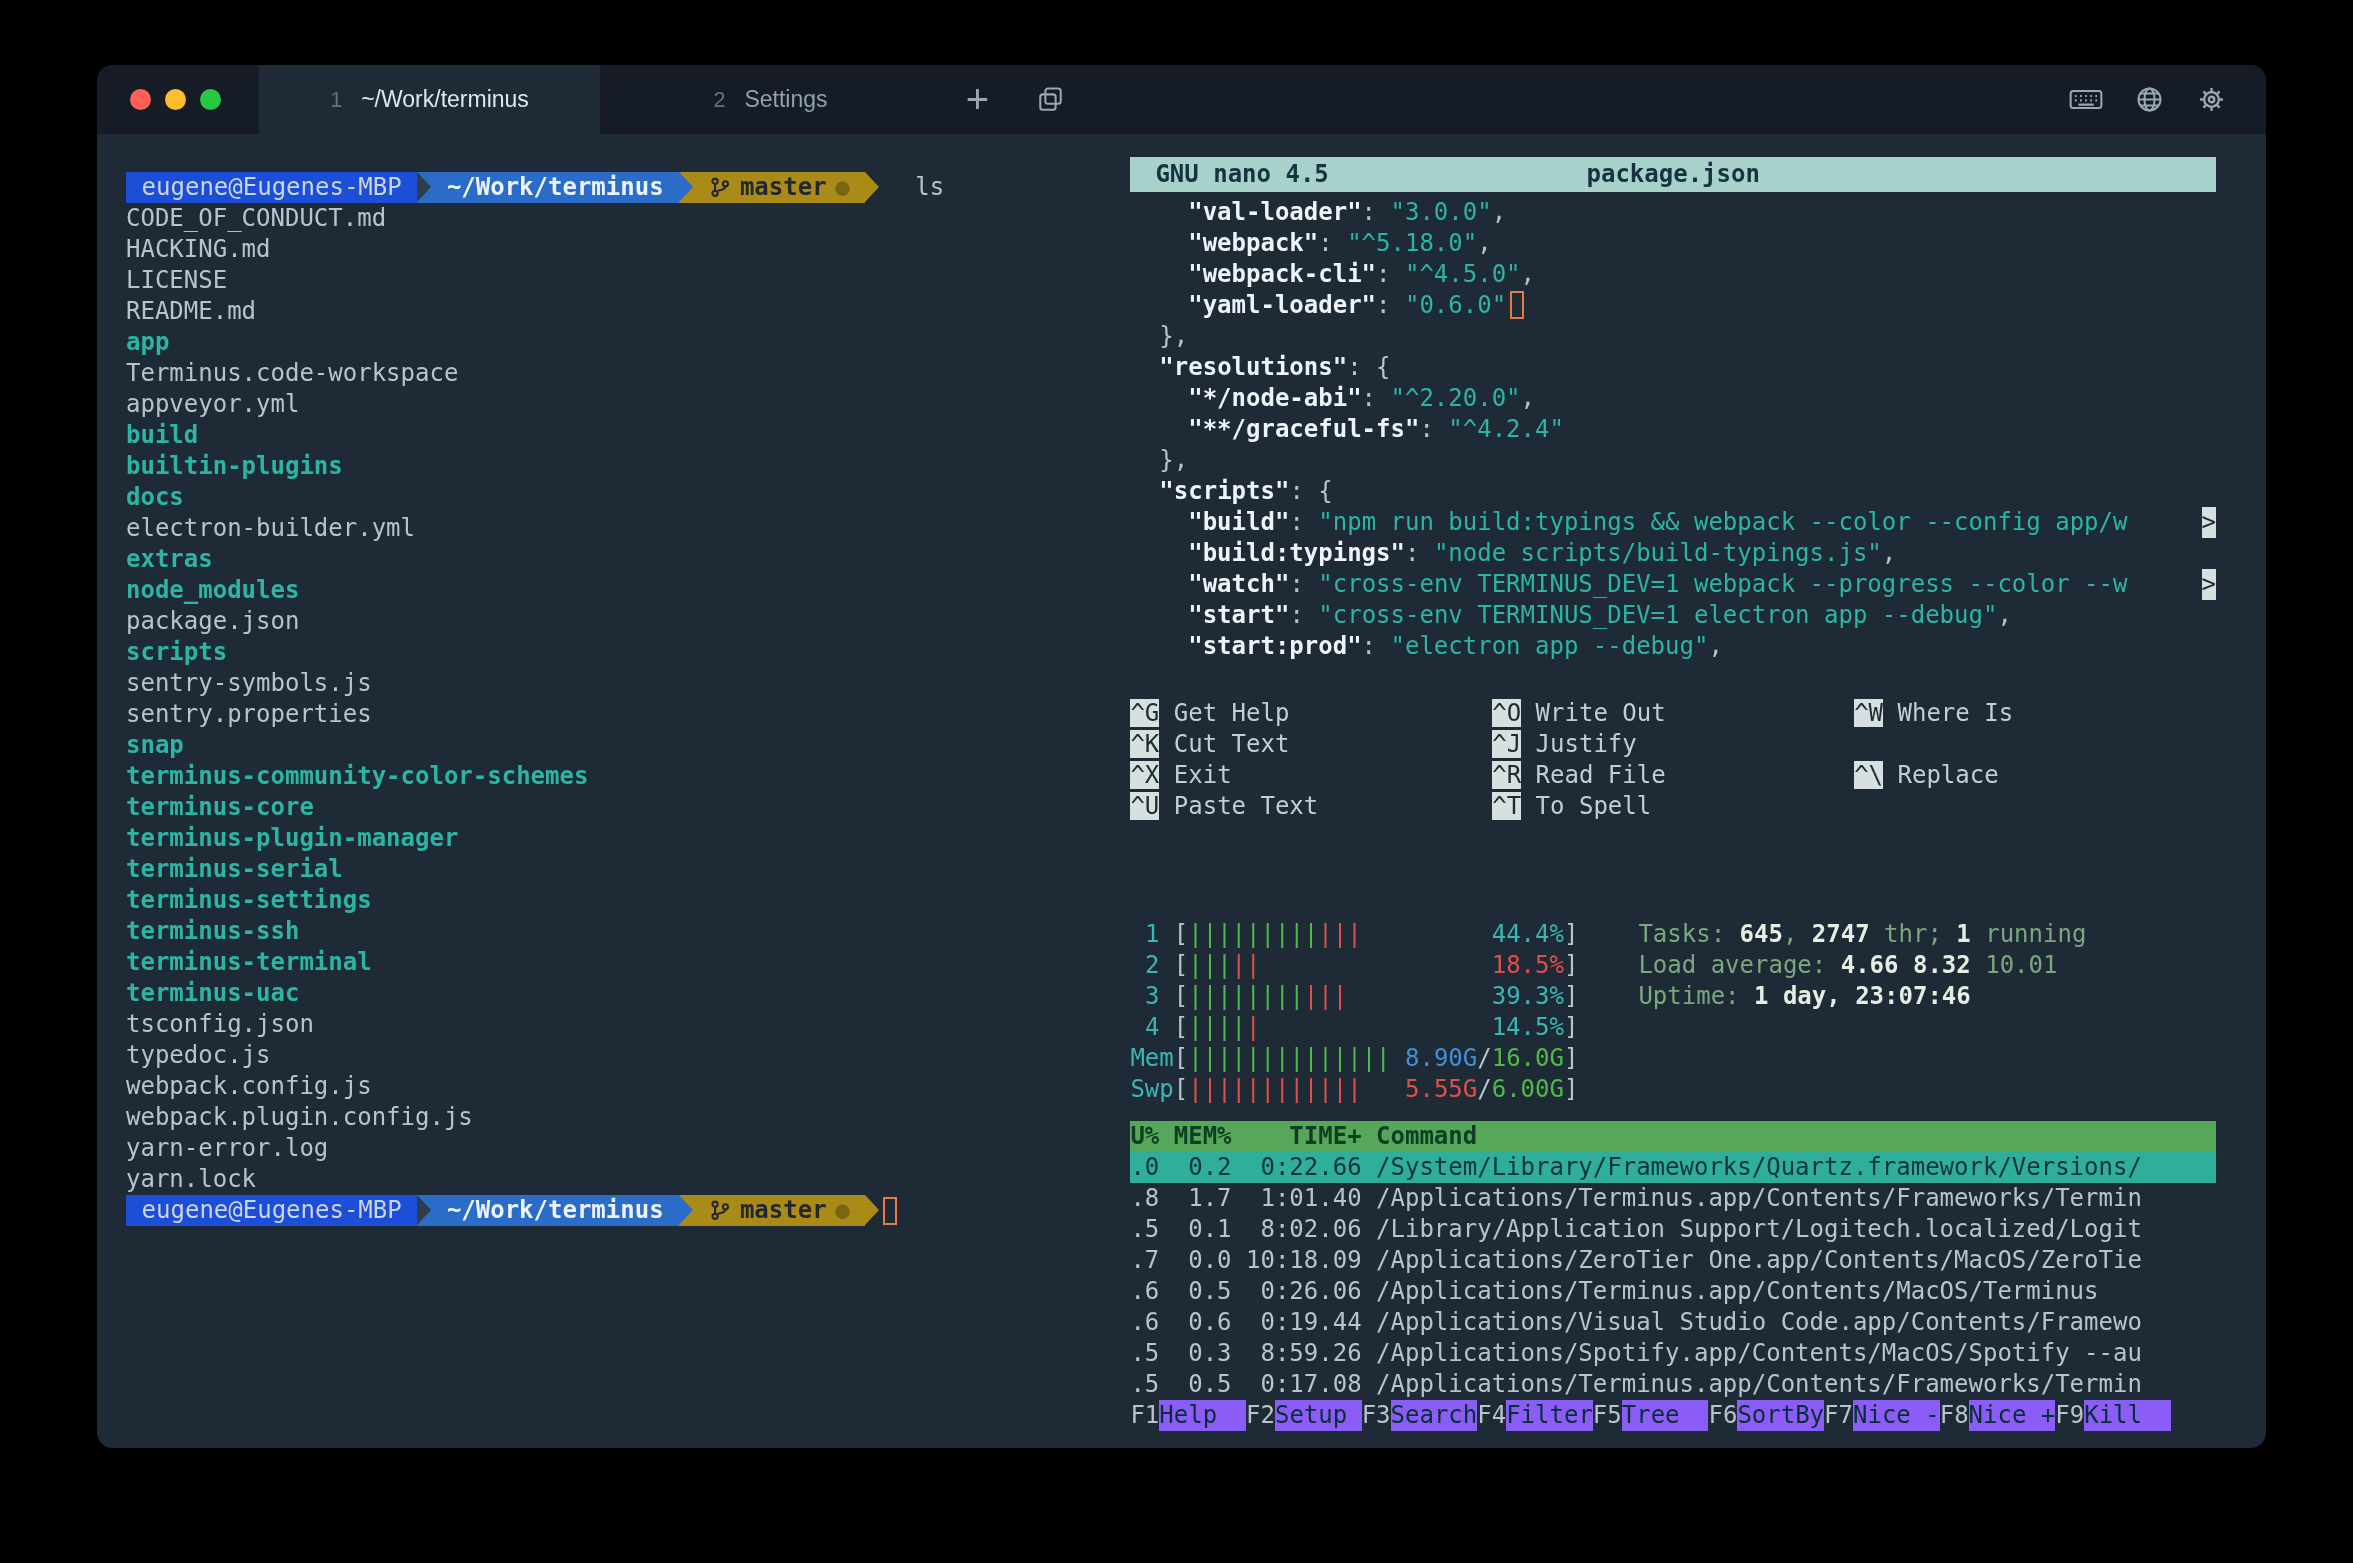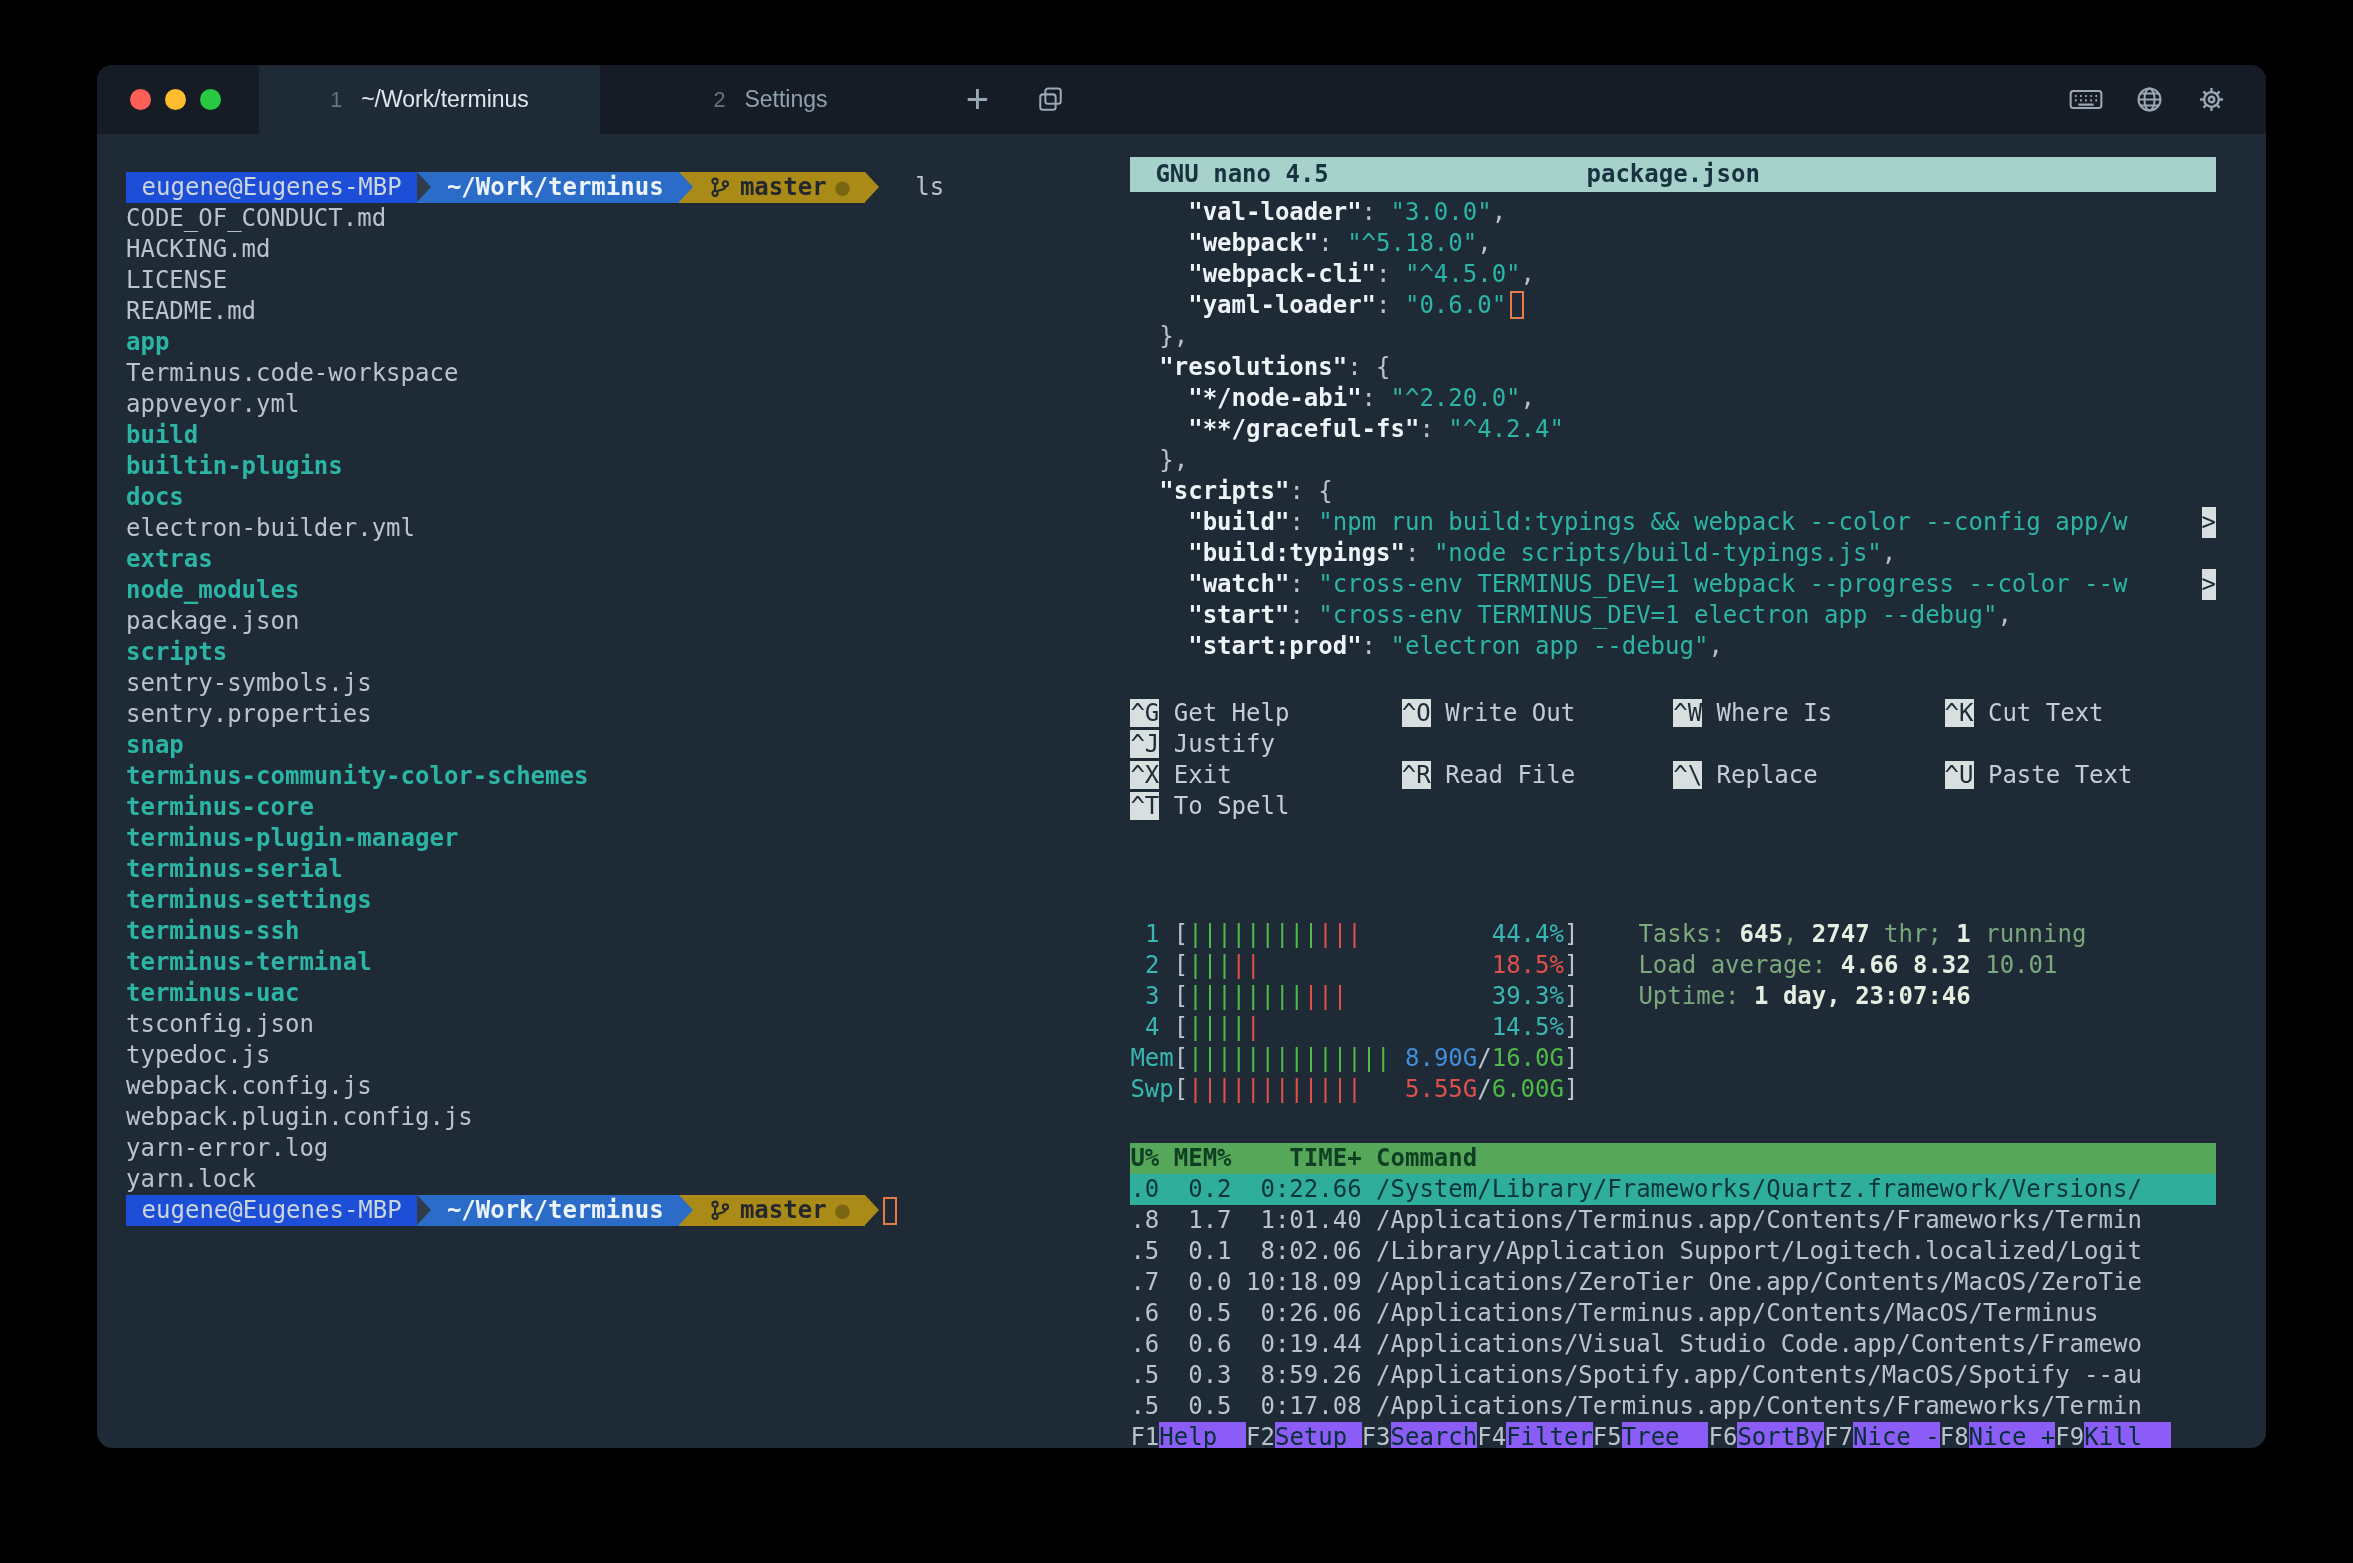--- a/index.html
+++ b/index.html
@@ -58,29 +58,29 @@
   .c-r{color:#e0504a}
   .c-cy{color:#38b7b3}
   .c-bl{color:#418fd9}
   .c-gn{color:#7ba87c}
   .c-wb{color:#e5eee1;font-weight:bold}
   
   .nano-header{height:35px;background:#a6d2cb;color:#17333f;font-weight:bold;
     display:flex;align-items:center;position:relative;margin-bottom:5.2px}
   .nano-title{padding-left:25px;z-index:1}
   .nano-file{position:absolute;left:0;right:0;text-align:center}
-  .nano-shortcuts{display:grid;grid-template-columns:repeat(4,1fr)}
+  .nano-shortcuts{display:grid;grid-template-columns:repeat(3,1fr)}
   .nano-shortcuts.sr1{margin-top:36px}
   .nk{white-space:pre}
   .nk-key{background:#d7e0de;color:#1e2a36}
   .nk-label{color:#c3cdd6}
   
   .htop-section{margin-top:97px}
   .htop-meters{display:flex;gap:60px}
-  .htop-header{margin-top:38px;height:31px;background:#57a75a;color:#0f3f22;font-weight:bold;white-space:pre}
+  .htop-header{margin-top:16px;height:31px;background:#57a75a;color:#0f3f22;font-weight:bold;white-space:pre}
   .proc{height:31px;overflow:hidden}
   .proc.sel{background:#2fae9c;color:#0c3440}
   .fkey-bar{display:flex;white-space:pre;overflow:hidden}
   .fk{display:flex;cursor:pointer}
   .fk-num{color:#b9c3cd}
   .fk-label{background:#8b5cf6;color:#073036;white-space:pre}
   svg{display:block}
 </style>
 </head>
 <body>

